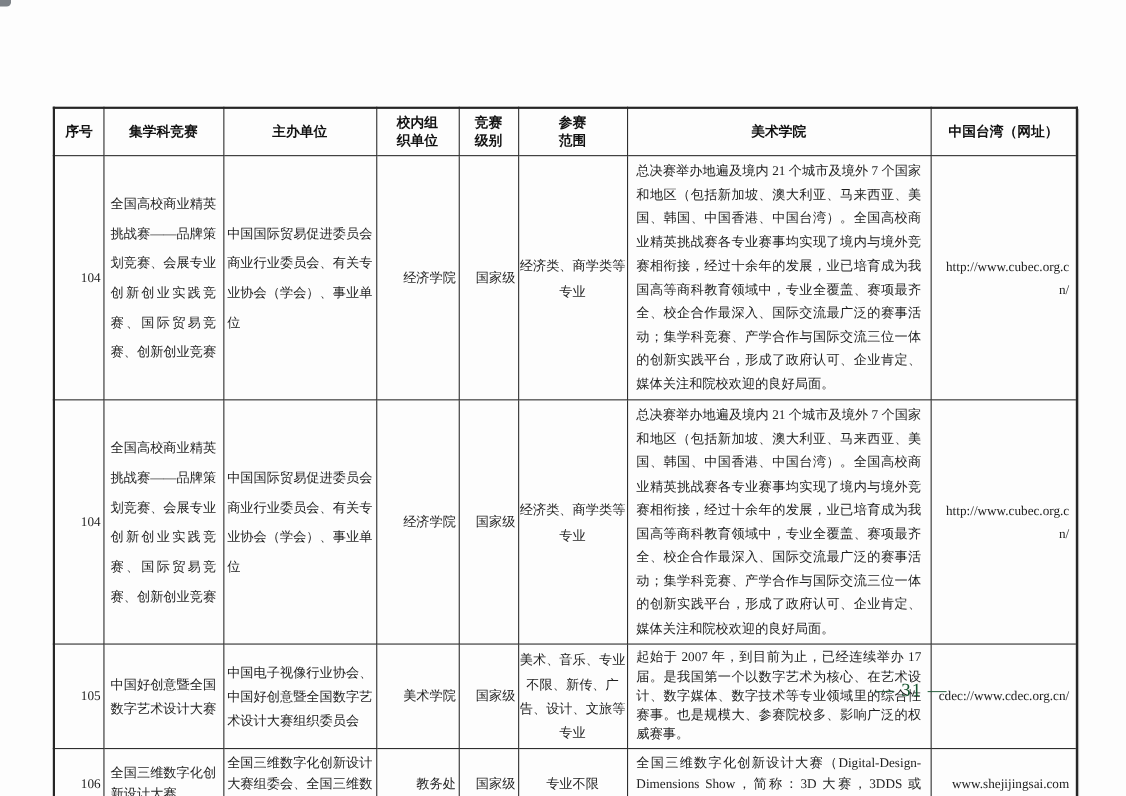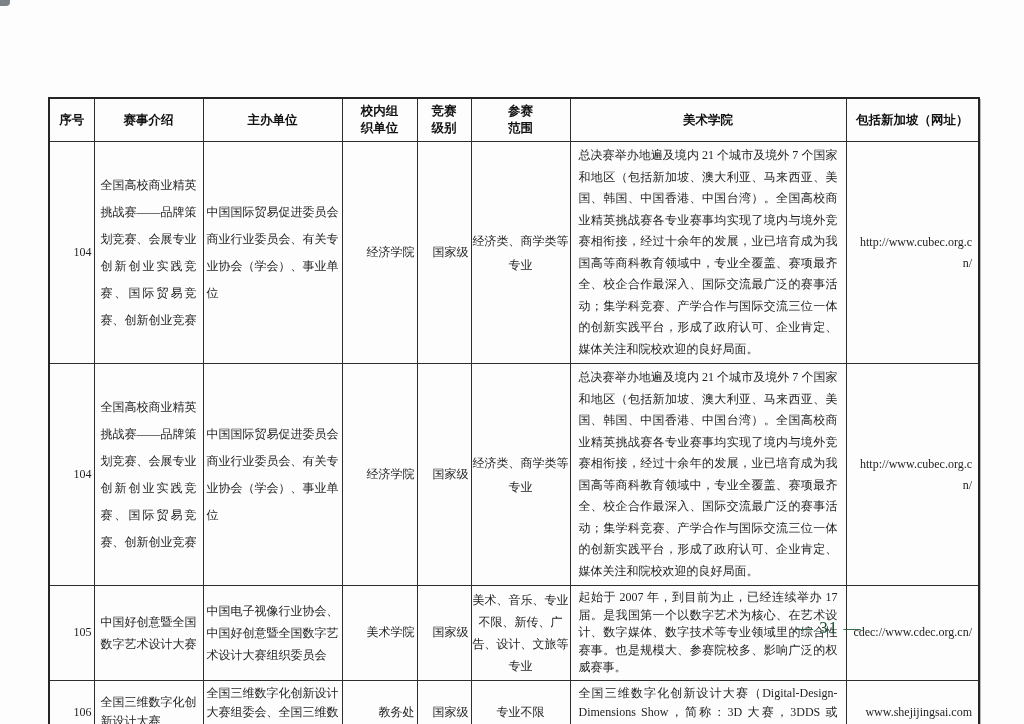--- a/index.html
+++ b/index.html
@@ -67,30 +67,30 @@
       <col style="width:139px">
     <col style="width:75px">
       <col style="width:54px">
       <col style="width:99px">
     <col style="width:276px">
       <col style="width:133px">
   </colgroup>
   <thead>
     <tr>
       <th>序号</th>
-      <th>赛事介绍</th>
+      <th>集学科竞赛</th>
       <th>主办单位</th>
       <th>校内组
 织单位</th>
       <th>竞赛
 级别</th>
       <th>参赛
 范围</th>
       <th>美术学院</th>
-      <th>包括新加坡（网址）</th>
+      <th>中国台湾（网址）</th>
     </tr>
   </thead>
   <tbody>
     <tr class="r0 big">
       <td class="c-no">104</td>
       <td class="c-name">全国高校商业精英挑战赛——品牌策划竞赛、会展专业创新创业实践竞赛、国际贸易竞赛、创新创业竞赛</td>
       <td class="c-org">中国国际贸易促进委员会商业行业委员会、有关专业协会（学会）、事业单位</td>
       <td class="c-campus">经济学院</td>
       <td class="c-level">国家级</td>
       <td class="c-scope">经济类、商学类等专业</td>

